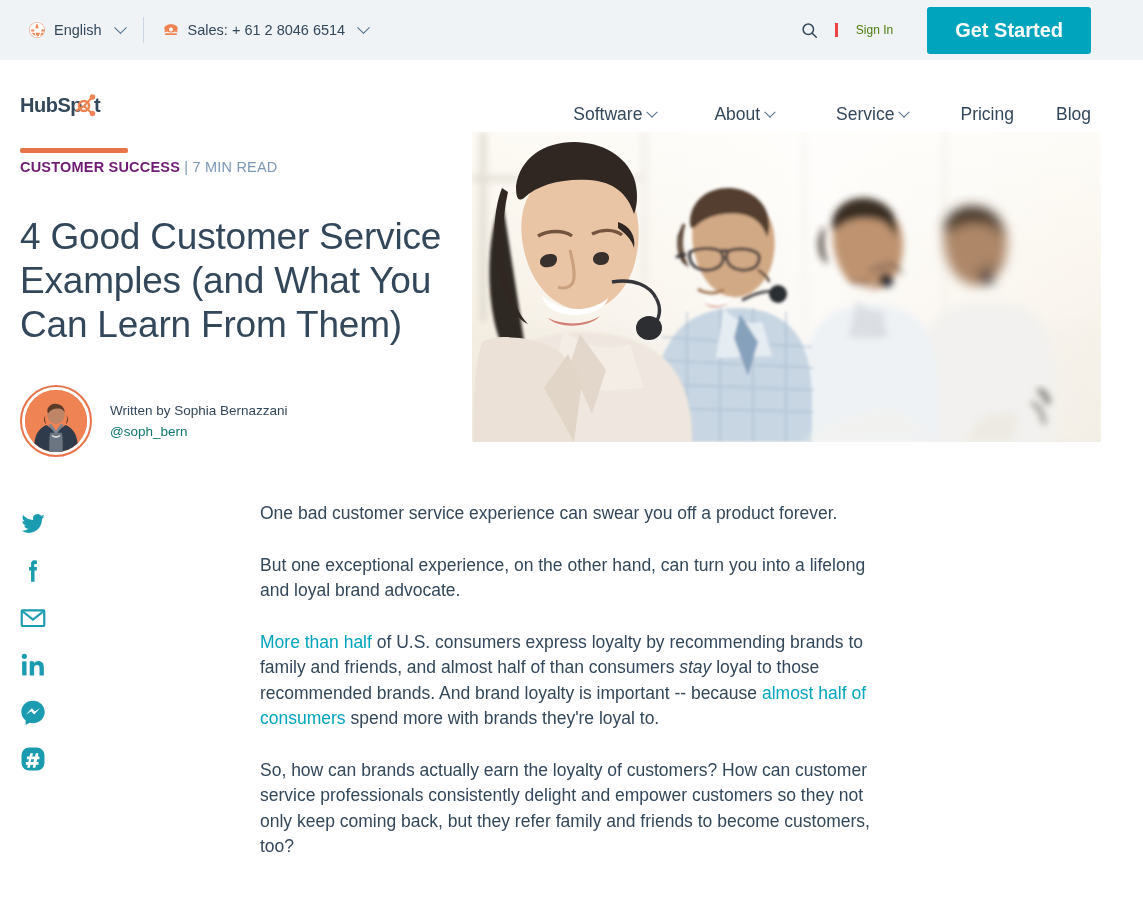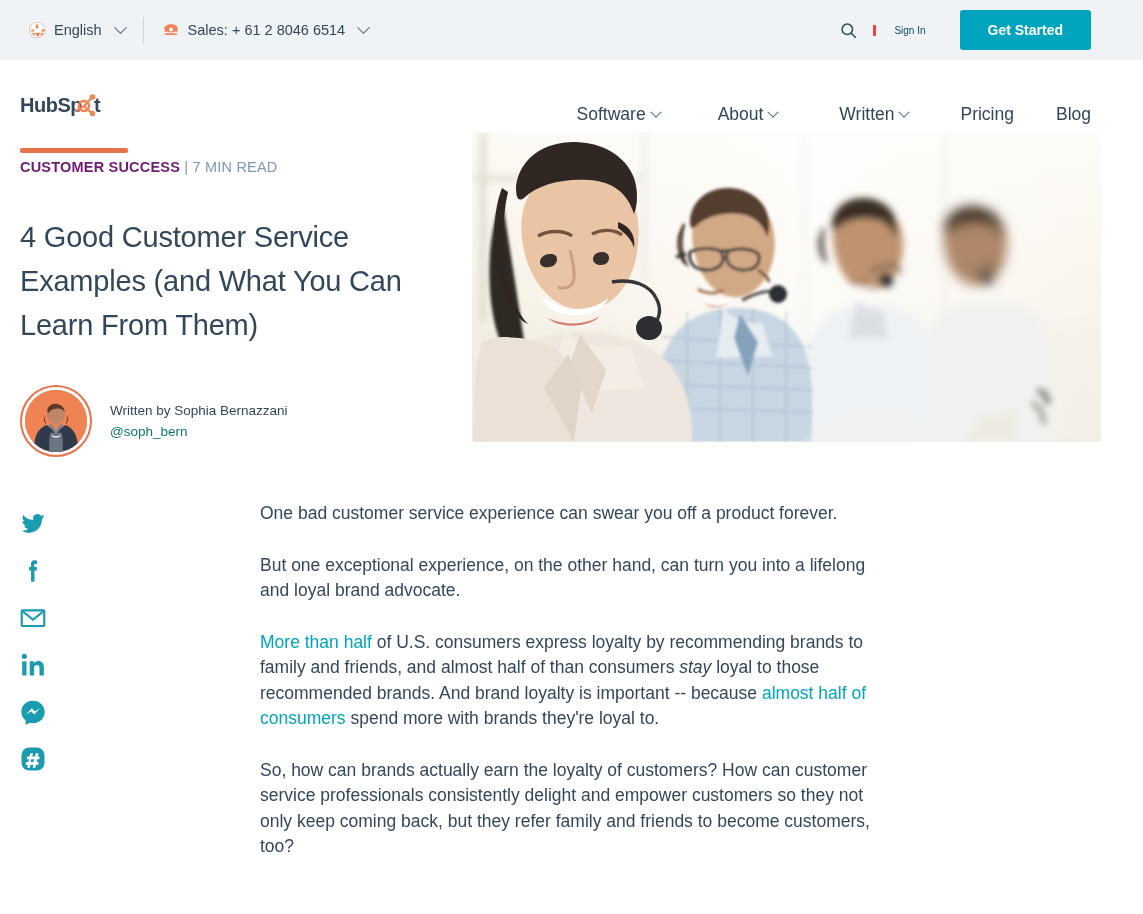--- a/index.html
+++ b/index.html
@@ -55,30 +55,30 @@
     align-items: center;
     gap: 0;
   }
   .search-btn {
     width: 30px; height: 30px;
     display: flex; align-items: center; justify-content: center;
     cursor: pointer;
     margin-right: 10px;
   }
   .sign-in {
-    font-size: 10px;
-    color: #0c4a6e;
+    font-size: 12px;
+    color: #4d7c0f;
     padding: 0 18px;
     cursor: pointer;
     border-left: 3px solid #ef4444;
   }
   .get-started {
     background: #00a4bd;
     color: #ffffff;
-    font-size: 14px;
+    font-size: 20px;
     font-weight: bold;
     border: none;
     border-radius: 3px;
     padding: 12px 28px;
     margin-left: 16px;
     cursor: pointer;
     font-family: "Liberation Sans", sans-serif;
     white-space: nowrap;
   }
 
@@ -134,21 +134,21 @@
   }
   .head-left { width: 452px; flex: none; padding-top: 22px; }
   .kicker {
     font-size: 14.5px;
     letter-spacing: 0.2px;
     margin-bottom: 40px;
   }
   .kicker .cat { font-weight: bold; color: #701a75; cursor: pointer; }
   .kicker .meta { color: #7c98b6; }
   .post-title {
-    font-size: 29px;
+    font-size: 37px;
     line-height: 44px;
     font-weight: normal;
     color: #33475b;
     margin: 0 0 38px 0;
     letter-spacing: -0.2px;
   }
   .byline { display: flex; align-items: center; gap: 18px; }
   .avatar {
     width: 72px; height: 72px;
     border-radius: 50%;
@@ -272,21 +272,21 @@
   <div class="nav-links">
     <div class="nav-link nav-gap-1">
       <span>Software</span>
       <span class="caret"></span>
     </div>
     <div class="nav-link nav-gap-2">
       <span>About</span>
       <span class="caret"></span>
     </div>
     <div class="nav-link nav-gap-3">
-      <span>Written</span>
+      <span>Service</span>
       <span class="caret"></span>
     </div>
     <div class="nav-link nav-gap-4">Pricing</div>
     <div class="nav-link">Blog</div>
   </div>
 </div>
 
 <div class="article-head">
   <div class="head-left">
     <div class="kicker">

